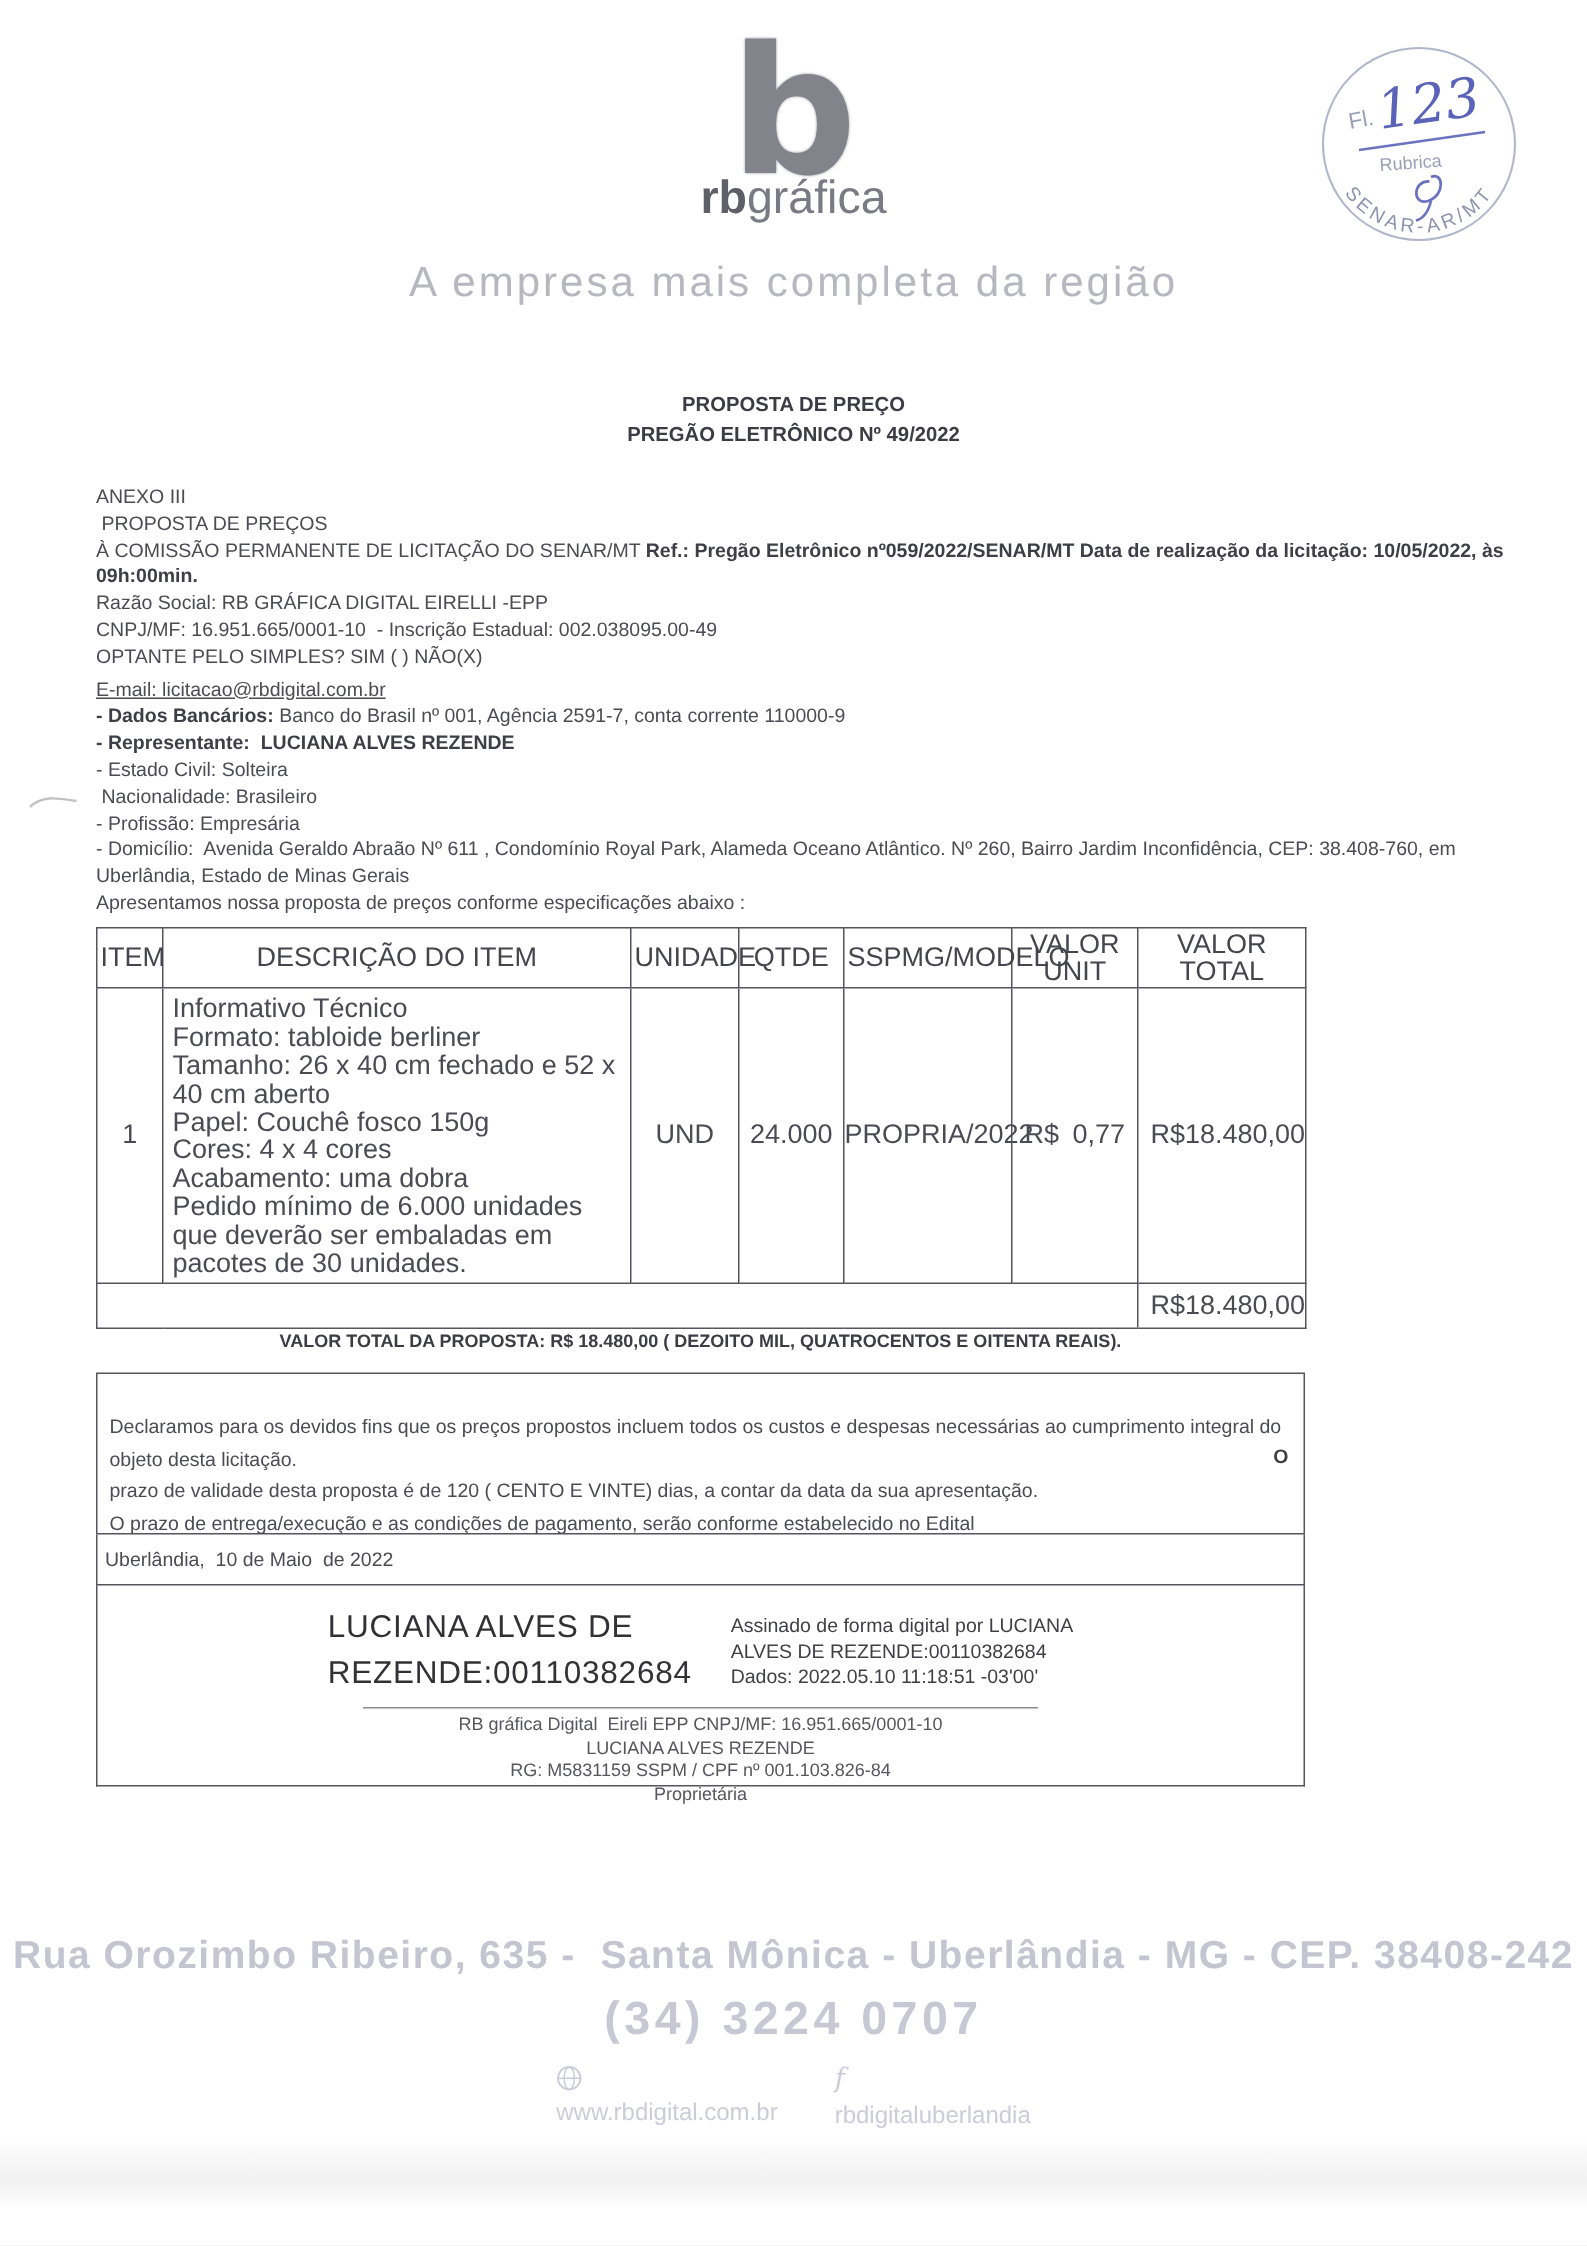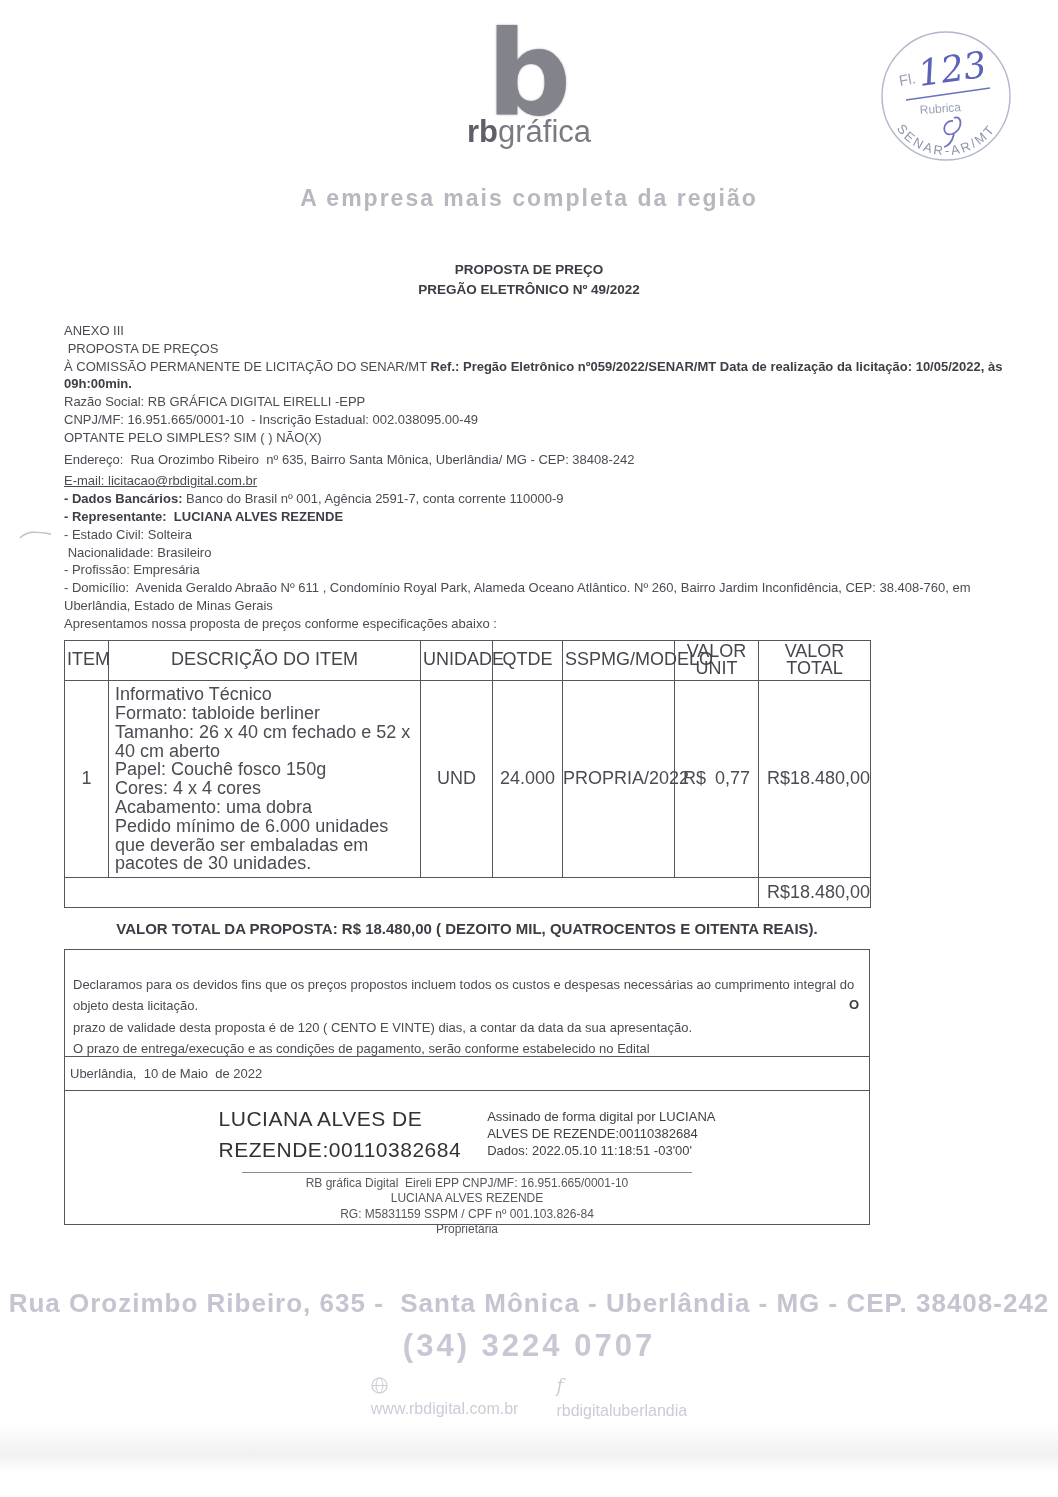--- a/index.html
+++ b/index.html
@@ -15,22 +15,22 @@
   .logo-wrap { position:absolute; top:18px; left:0; width:100%; text-align:center; }
   .logo-b {
     font-family:"DejaVu Sans", sans-serif; font-weight:bold;
     font-size:118px; line-height:0.95; color:#83838c;
     text-shadow:0 0 2px #9a9aa2;
   }
   .logo-name { font-size:31px; color:#6d6d76; margin-top:-16px; letter-spacing:0px; }
   .logo-name .rb { font-weight:bold; color:#5f5f68; }
   .logo-name .rest { font-weight:400; color:#7a7a84; }
   .tagline {
-    position:absolute; top:185px; left:0; width:100%; text-align:center;
-    font-size:23px; font-weight:700; letter-spacing:2px; color:#b7b7bf;
+    position:absolute; top:172px; left:0; width:100%; text-align:center;
+    font-size:28px; font-weight:400; letter-spacing:2px; color:#b7b7bf;
   }
 
   
   .stamp { position:absolute; top:22px; left:858px; width:180px; height:170px; }
 
   
   .doc-title { position:absolute; top:260px; left:0; width:100%; text-align:center; }
   .doc-title div { font-size:13.5px; font-weight:bold; color:#3c3c44; line-height:20px; }
 
   
@@ -51,22 +51,21 @@
   td.cell-desc { vertical-align:middle; padding:4px 4px 4px 6px; }
   td.cell-desc div { line-height:18.8px; }
   td.cell-center { text-align:center; }
   td.money { vertical-align:middle; }
   .money-in { display:flex; justify-content:space-between; padding:0 8px 0 8px; }
   tr.item-row td { height:139px; }
   tr.total-row td { height:30px; }
   tr.total-row td.blank { border-left:1px solid #55555d; border-right:none; }
 
   .grand-total {
-    width:806px; text-align:center; font-weight:bold; font-size:15px; color:#3c3c44;
-    margin-top:12px;
+    width:806px; text-align:center; font-weight:bold; font-size:12px; color:#3c3c44;
   }
 
   
   .decl-box {
     position:relative; width:806px; margin-top:11px; border:1px solid #55555d;
     padding:24px 8px 10px 8px; font-size:13px; line-height:21.5px; color:#4b4b54;
     height:108px;
   }
   .decl-o { position:absolute; right:10px; top:44px; font-weight:bold; color:#3e3e46; }
   .date-box {
@@ -150,21 +149,20 @@
     <path d="M 2,14 C 10,6 20,8 33,10" fill="none" stroke="#c2c2c6" stroke-width="1.6"></path>
   </svg>
 
   <div class="body">
     <p class="pre">ANEXO III</p>
     <p class="pre"> PROPOSTA DE PREÇOS</p>
     <p class="pre"><span>À COMISSÃO PERMANENTE DE LICITAÇÃO DO SENAR/MT </span><span class="b">Ref.: Pregão Eletrônico nº059/2022/SENAR/MT Data de realização da licitação: 10/05/2022, às 09h:00min.</span></p>
     <p class="pre">Razão Social: RB GRÁFICA DIGITAL EIRELLI -EPP</p>
     <p class="pre">CNPJ/MF: 16.951.665/0001-10  - Inscrição Estadual: 002.038095.00-49</p>
     <p class="pre">OPTANTE PELO SIMPLES? SIM ( ) NÃO(X)</p>
-    <p class="pre gap4">Endereço:  Rua Orozimbo Ribeiro  nº 635, Bairro Santa Mônica, Uberlândia/ MG - CEP: 38408-242</p>
     <p class="pre gap4 u">E-mail: licitacao@rbdigital.com.br</p>
     <p class="pre"><span class="b">- Dados Bancários:</span><span> Banco do Brasil nº 001, Agência 2591-7, conta corrente 110000-9</span></p>
     <p class="pre b">- Representante:  LUCIANA ALVES REZENDE</p>
     <p class="pre">- Estado Civil: Solteira</p>
     <p class="pre"> Nacionalidade: Brasileiro</p>
     <p class="pre">- Profissão: Empresária</p>
     <p class="pre">- Domicílio:  Avenida Geraldo Abraão Nº 611 , Condomínio Royal Park, Alameda Oceano Atlântico. Nº 260, Bairro Jardim Inconfidência, CEP: 38.408-760, em Uberlândia, Estado de Minas Gerais</p>
     <p class="pre">Apresentamos nossa proposta de preços conforme especificações abaixo :</p>
 
     <table class="items">

